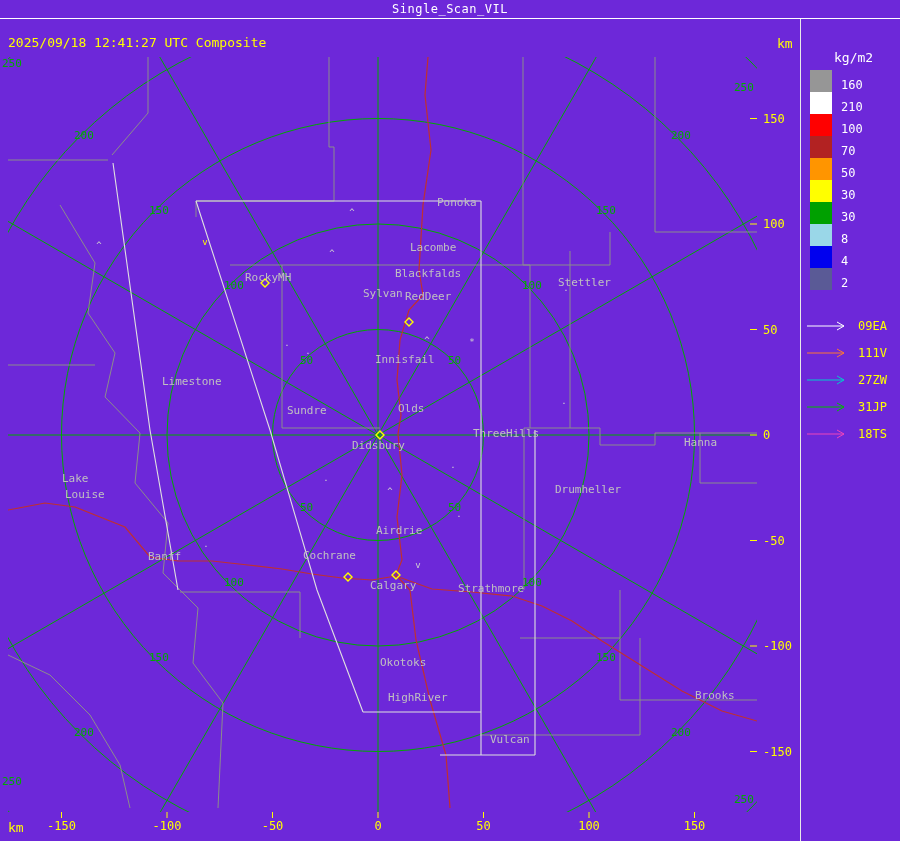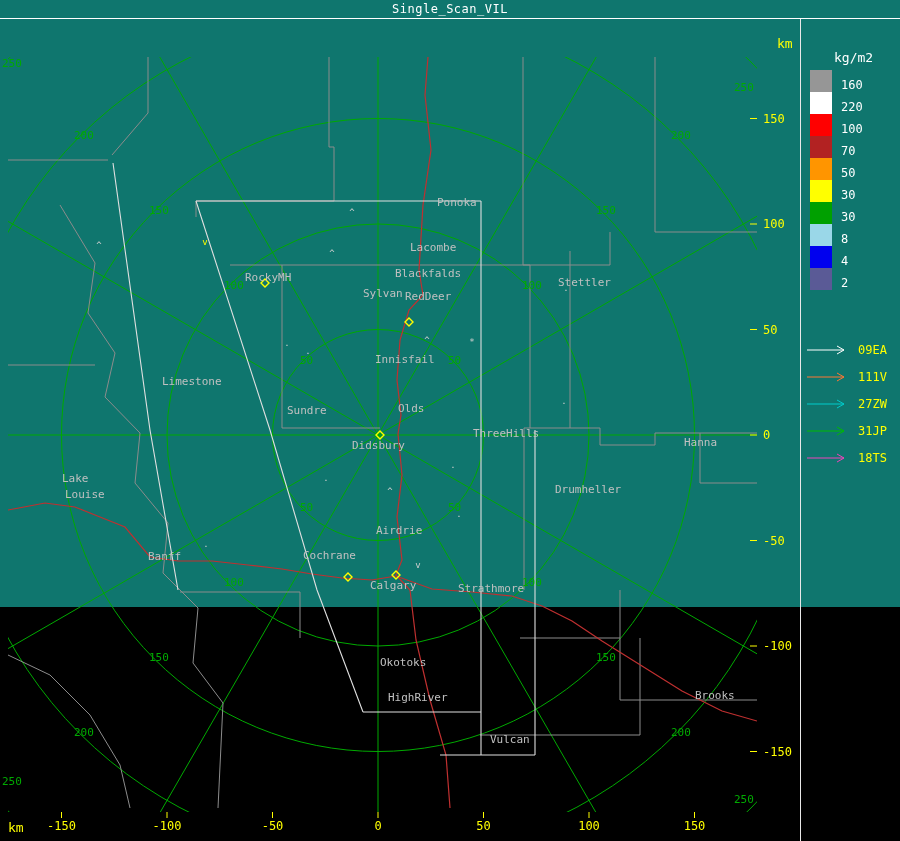--- a/index.html
+++ b/index.html
@@ -1,43 +1,44 @@
 <!DOCTYPE html>
 <html><head>
 <meta charset="utf-8">
 <style>
   *{margin:0;padding:0;box-sizing:border-box}
   html,body{width:900px;height:841px;background:#000;overflow:hidden;
     font-family:"DejaVu Sans Mono",monospace}
-  .screen{position:relative;width:900px;height:607px;background:#0f766e;color:#fff}
+  .screen{position:relative;width:900px;height:841px;background:#6d28d9;color:#fff}
   .titlebar{position:absolute;top:0;left:0;width:900px;height:19px;
     border-bottom:1px solid #fff;display:flex;align-items:center;justify-content:center;
     font-size:12px;color:#fff;letter-spacing:.5px}
   .timestamp{position:absolute;top:35px;left:8px;font-size:13px;color:#ffff00;white-space:pre}
   .unit-top{position:absolute;top:36px;left:777px;font-size:13px;color:#ffff00}
   .unit-bottom{position:absolute;top:820px;left:8px;font-size:13px;color:#ffff00}
   #map-svg{position:absolute;top:55px;left:0}
   #map-svg text{font-family:"DejaVu Sans Mono",monospace}
   .divider{position:absolute;left:800px;top:19px;width:1px;height:822px;background:#e8e8e8}
   .sidebar{position:absolute;top:50px;left:806px;width:94px}
   .legend-unit{color:#fff;font-size:13px;margin-left:28px;margin-bottom:5px}
   .legend-row{display:flex;align-items:flex-end;height:22px}
   .legend-swatch{width:22px;height:22px;margin-left:4px;flex:0 0 auto}
   .legend-val{color:#fff;font-size:12px;margin-left:9px}
-  .radar-list{margin-top:46px}
+  .radar-list{margin-top:22px}
   .radar-row{display:flex;align-items:center;height:27px}
   .radar-id{color:#ffff00;font-size:12px;margin-left:6px}
 </style>
 </head>
 <body>
 
 <div class="screen">
   <div class="titlebar">
     <span>Single_Scan_VIL</span>
   </div>
+  <div class="timestamp">2025/09/18 12:41:27 UTC Composite</div>
   <div class="unit-top">km</div>
 
   <svg id="map-svg" width="805" height="786">
       <defs>
         <clipPath id="mc">
           <rect x="8" y="2" width="749" height="755"></rect>
         </clipPath>
       </defs>
       <g clip-path="url(#mc)">
         <line x1="378" y1="380" x2="378" y2="-180" stroke="#00aa00" stroke-width="1"></line>
@@ -190,21 +191,21 @@
 
   <div class="sidebar">
     <div class="legend-unit">kg/m2</div>
     <div id="legend">
         <div class="legend-row">
           <div class="legend-swatch" style="background: rgb(150, 150, 150);"></div>
           <div class="legend-val">160</div>
         </div>
         <div class="legend-row">
           <div class="legend-swatch" style="background: rgb(255, 255, 255);"></div>
-          <div class="legend-val">220</div>
+          <div class="legend-val">210</div>
         </div>
         <div class="legend-row">
           <div class="legend-swatch" style="background: rgb(255, 0, 0);"></div>
           <div class="legend-val">100</div>
         </div>
         <div class="legend-row">
           <div class="legend-swatch" style="background: rgb(178, 34, 34);"></div>
           <div class="legend-val">70</div>
         </div>
         <div class="legend-row">

